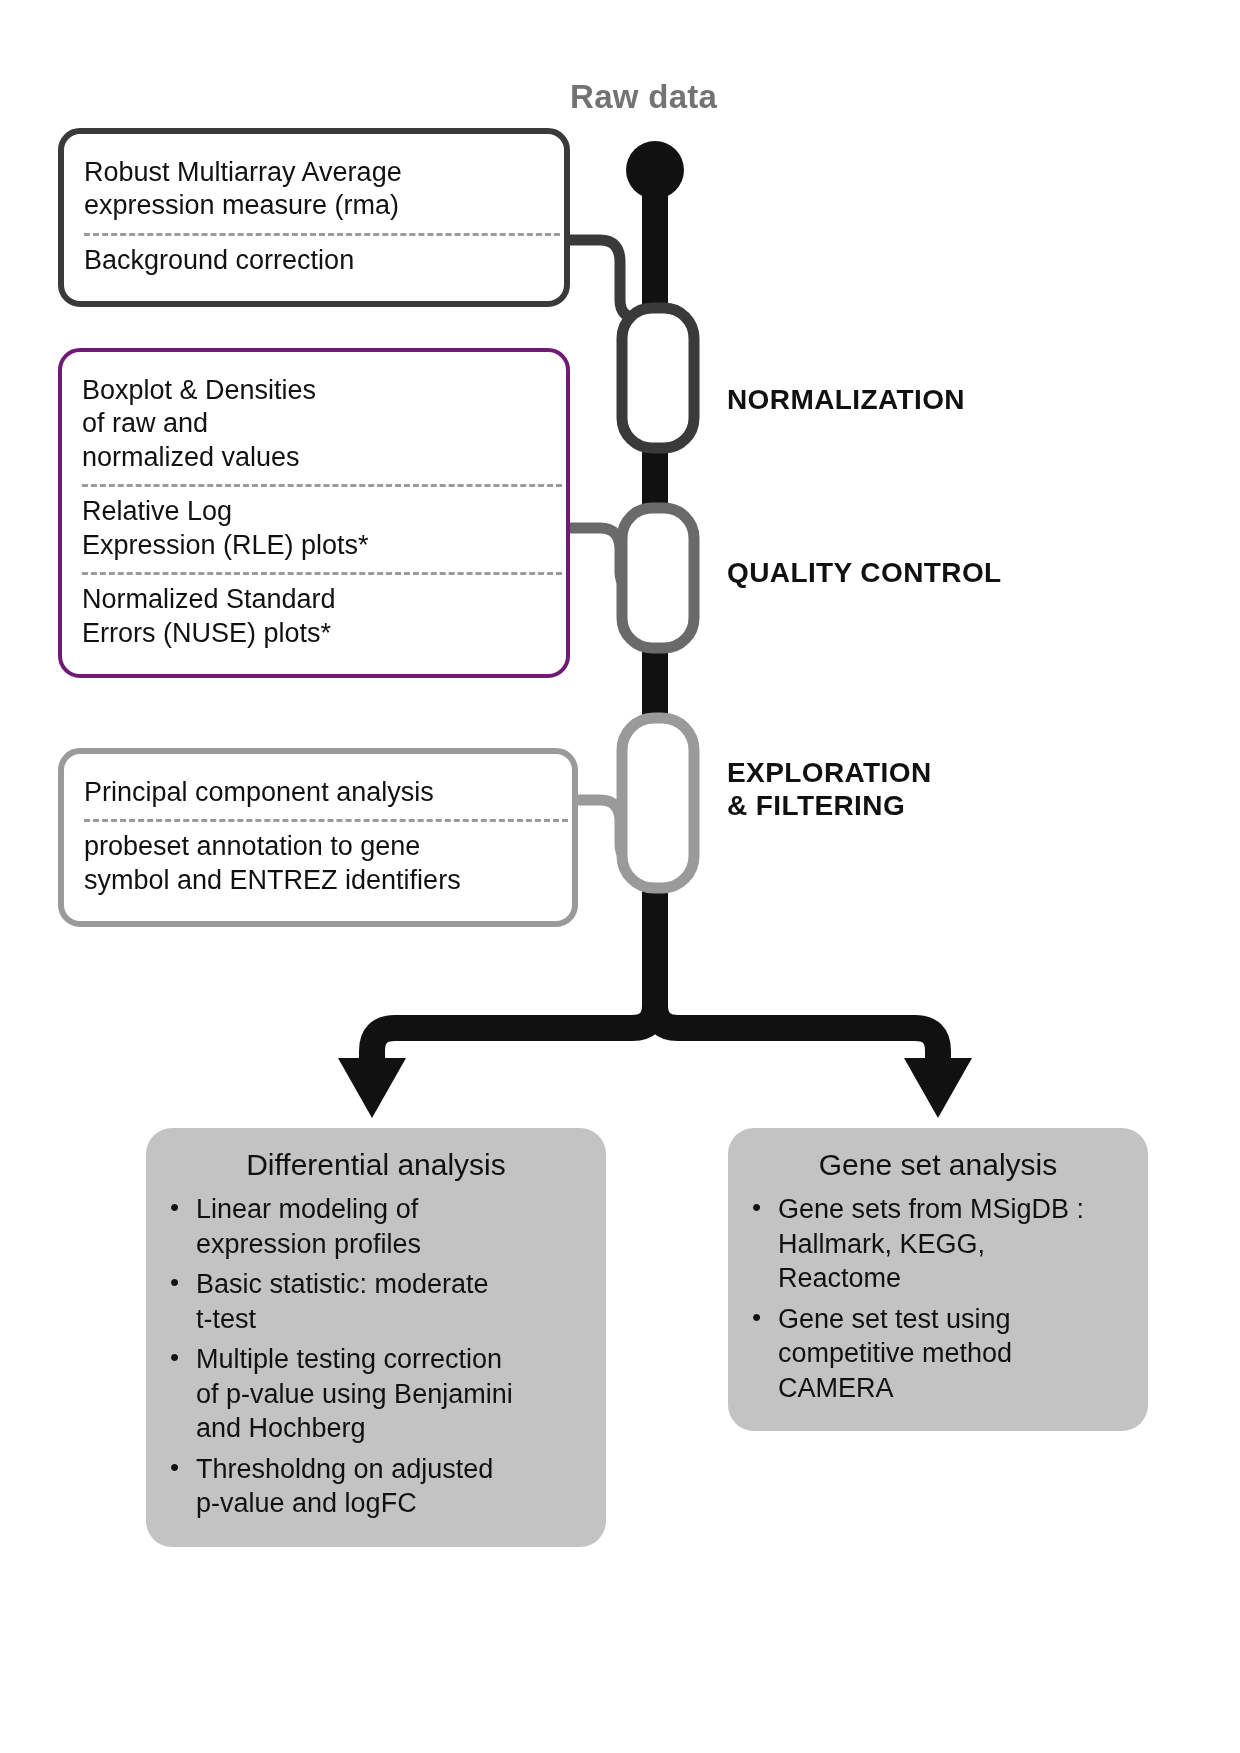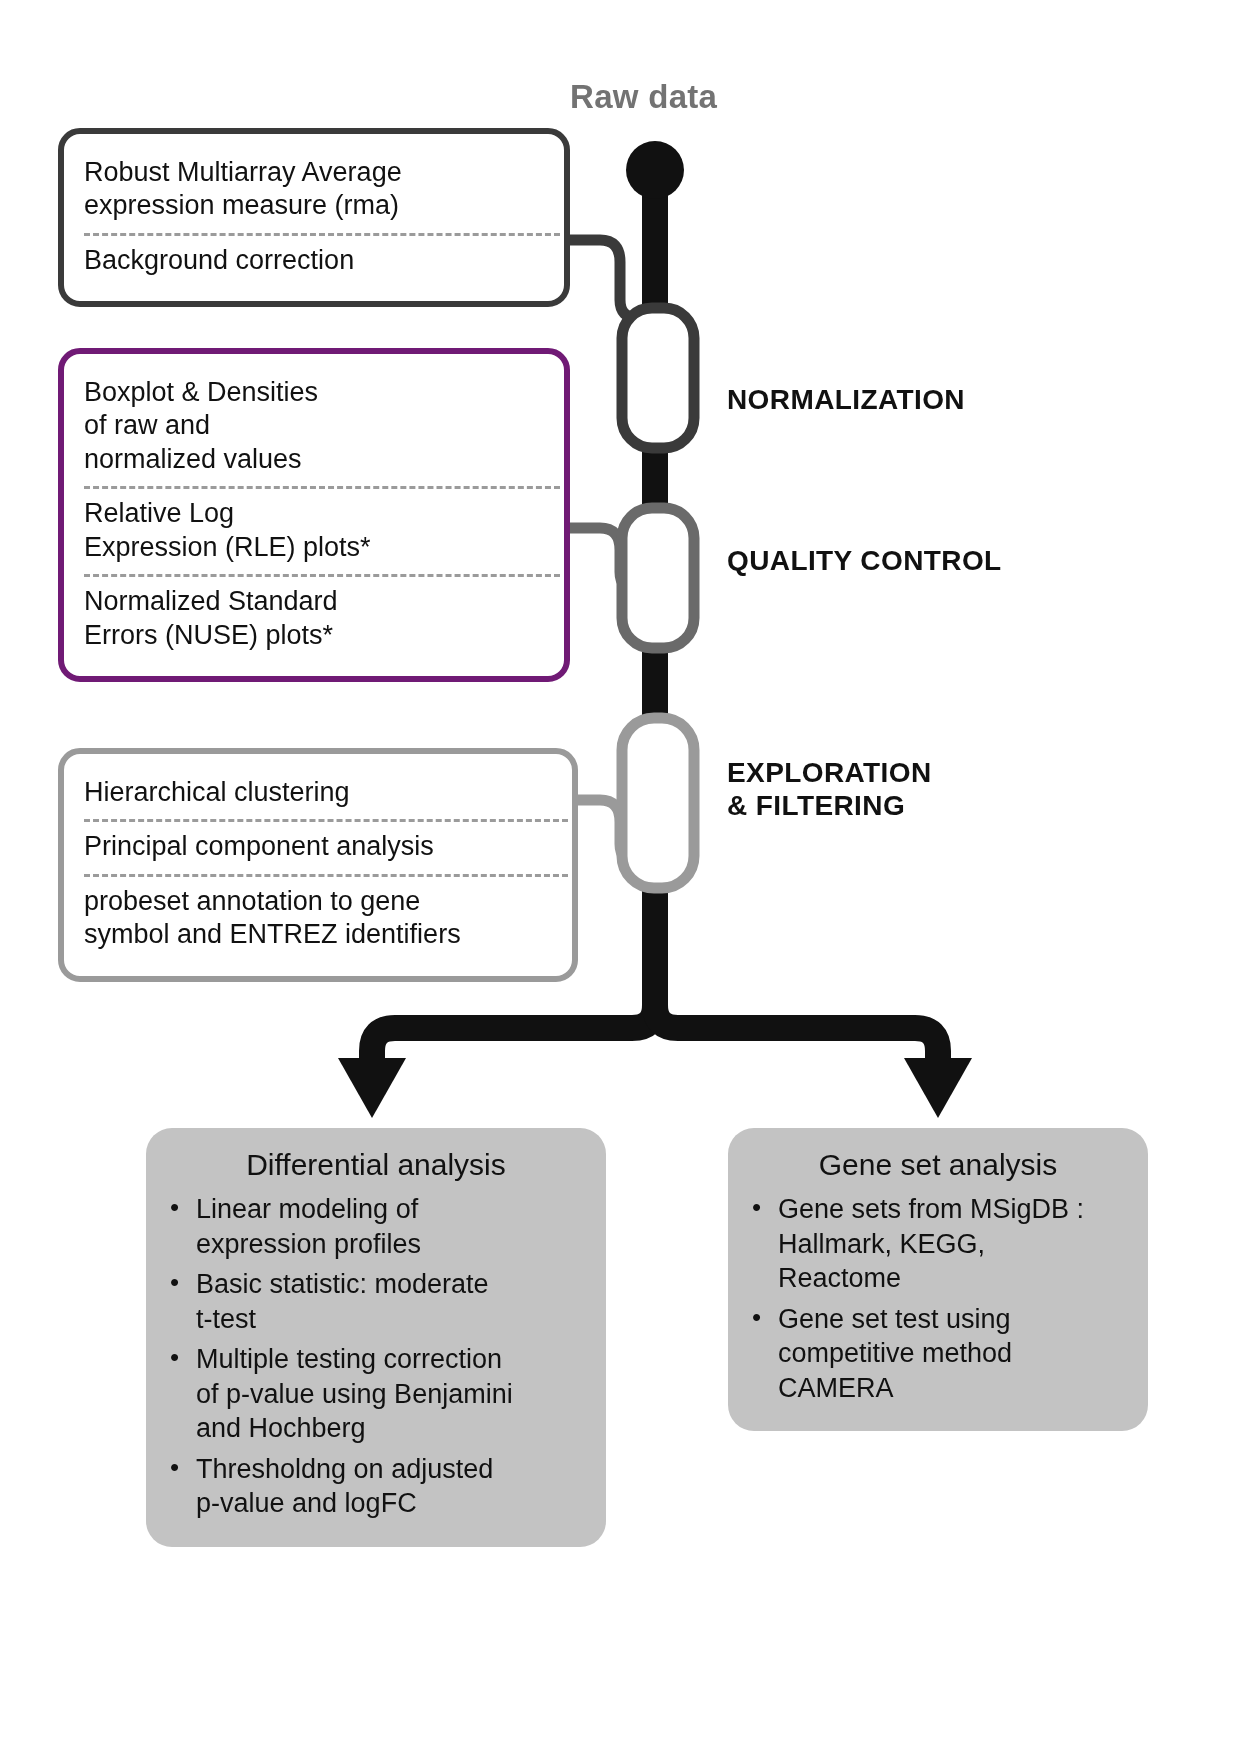--- a/index.html
+++ b/index.html
@@ -38,21 +38,21 @@
   
   .stage-label {
     font-size: 28px;
     font-weight: bold;
     letter-spacing: 0.4px;
     color: #111;
     line-height: 1.18;
     white-space: pre-line;
   }
   #stage-normalization { left: 727px; top: 383px; }
-  #stage-quality       { left: 727px; top: 544px; }
+  #stage-quality       { left: 727px; top: 556px; }
   #stage-exploration   { left: 727px; top: 756px; }
 
   
   .group-box {
     box-sizing: border-box;
     background: #ffffff;
     border-radius: 22px;
     padding: 14px 4px 16px 20px;
   }
   .group-box .line {
@@ -60,21 +60,21 @@
     line-height: 1.24;
     color: #111;
     white-space: pre-line;
     padding: 8px 0 8px 0;
   }
   .group-box .line + .line {
     border-top: 3px dashed #9b9b9b;
     margin-top: 2px;
   }
   .dark-border  { border: 6px solid #3a3a3a; }
-  .mid-border   { border: 6px solid #701a75; }
+  .mid-border   { border: 4px solid #701a75; }
   .light-border { border: 6px solid #9a9a9a; }
 
   #box-normalization { left: 58px; top: 128px;  width: 512px; }
   #box-quality       { left: 58px; top: 348px;  width: 512px; }
   #box-exploration   { left: 58px; top: 748px;  width: 520px; }
 
   
   .panel {
     box-sizing: border-box;
     background: #c3c3c3;
@@ -160,21 +160,20 @@
   <div class="line">Boxplot &amp; Densities
 of raw and
 normalized values</div>
   <div class="line">Relative Log
 Expression (RLE) plots*</div>
   <div class="line">Normalized Standard
 Errors (NUSE) plots*</div>
 </div>
 
 <div class="abs group-box light-border" id="box-exploration">
-  <div class="line">Hierarchical clustering</div>
   <div class="line">Principal component analysis</div>
   <div class="line">probeset annotation to gene
 symbol and ENTREZ identifiers</div>
 </div>
 
 <div class="abs panel" id="panel-differential">
   <div class="panel-title">Differential analysis</div>
   <ul>
     <li>Linear modeling of
 expression profiles</li>

